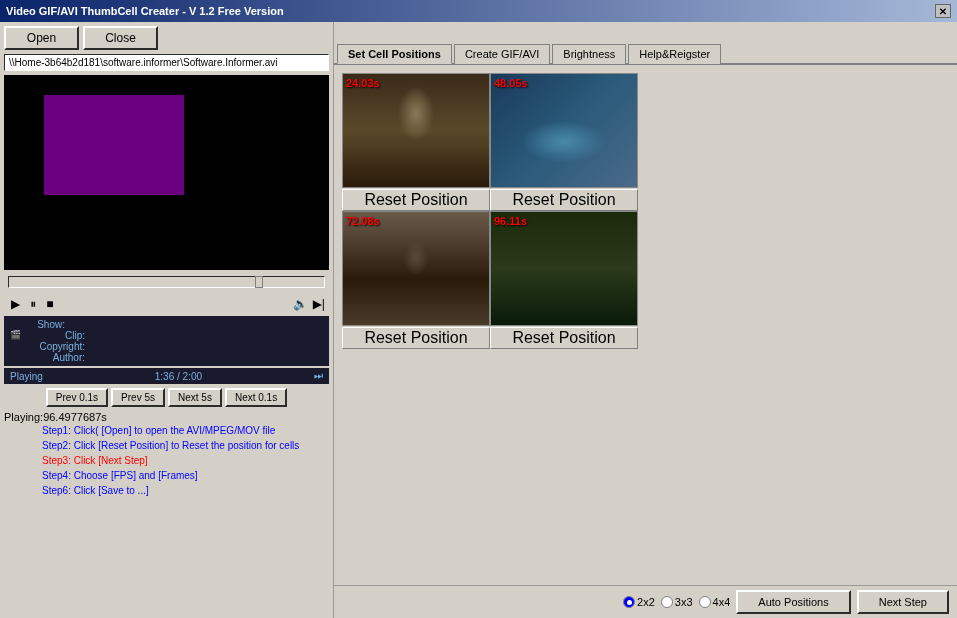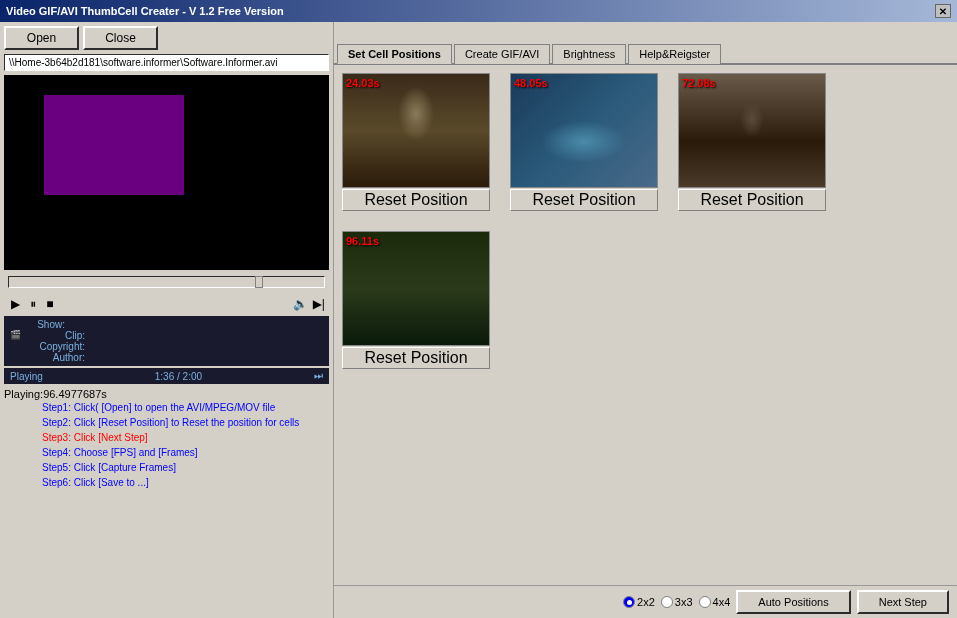--- a/index.html
+++ b/index.html
@@ -253,22 +253,22 @@
     #content-area {
       flex: 1;
       padding: 8px;
       background: #d4d0c8;
       overflow: auto;
     }
 
     
     #thumb-grid {
       display: grid;
-      grid-template-columns: 1fr 1fr 1fr;
-      gap: 20px;
+      grid-template-columns: 1fr 1fr;
+      gap: 0;
       width: fit-content;
     }
 
     .thumb-cell {
       display: flex;
       flex-direction: column;
       align-items: flex-start;
     }
 
     .thumb-frame {
@@ -454,29 +454,34 @@
         <span></span>
       </div>
     </div>
 
     <div id="playing-bar">
       <span>Playing</span>
       <span>1:36 / 2:00</span>
       <span id="playing-icon">⏭</span>
     </div>
 
+    <div id="nav-buttons">
+      <button class="nav-btn">Prev 0.1s</button>
+      <button class="nav-btn">Prev 5s</button>
+      <button class="nav-btn">Next 5s</button>
+      <button class="nav-btn">Next 0.1s</button>
+    </div>
 
     <div id="playing-time-display">Playing:96.4977687s</div>
 
     <div id="steps">
     <div class="step">Step1: Click( [Open] to open the AVI/MPEG/MOV file</div>
         <div class="step">Step2: Click [Reset Position] to Reset the position for cells</div>
         <div class="step step-highlight">Step3: Click [Next Step]</div>
         <div class="step">Step4: Choose [FPS] and [Frames]</div>
-        <div class="step">Step5: Click [Capture Frames]</div>
         <div class="step">Step6: Click [Save to ...]</div>
       </div>
 
   </div>
 
   <div id="right-panel">
 
     <div id="tab-bar">
     <div class="tab active">Set Cell Positions</div>
         <div class="tab">Create GIF/AVI</div>

